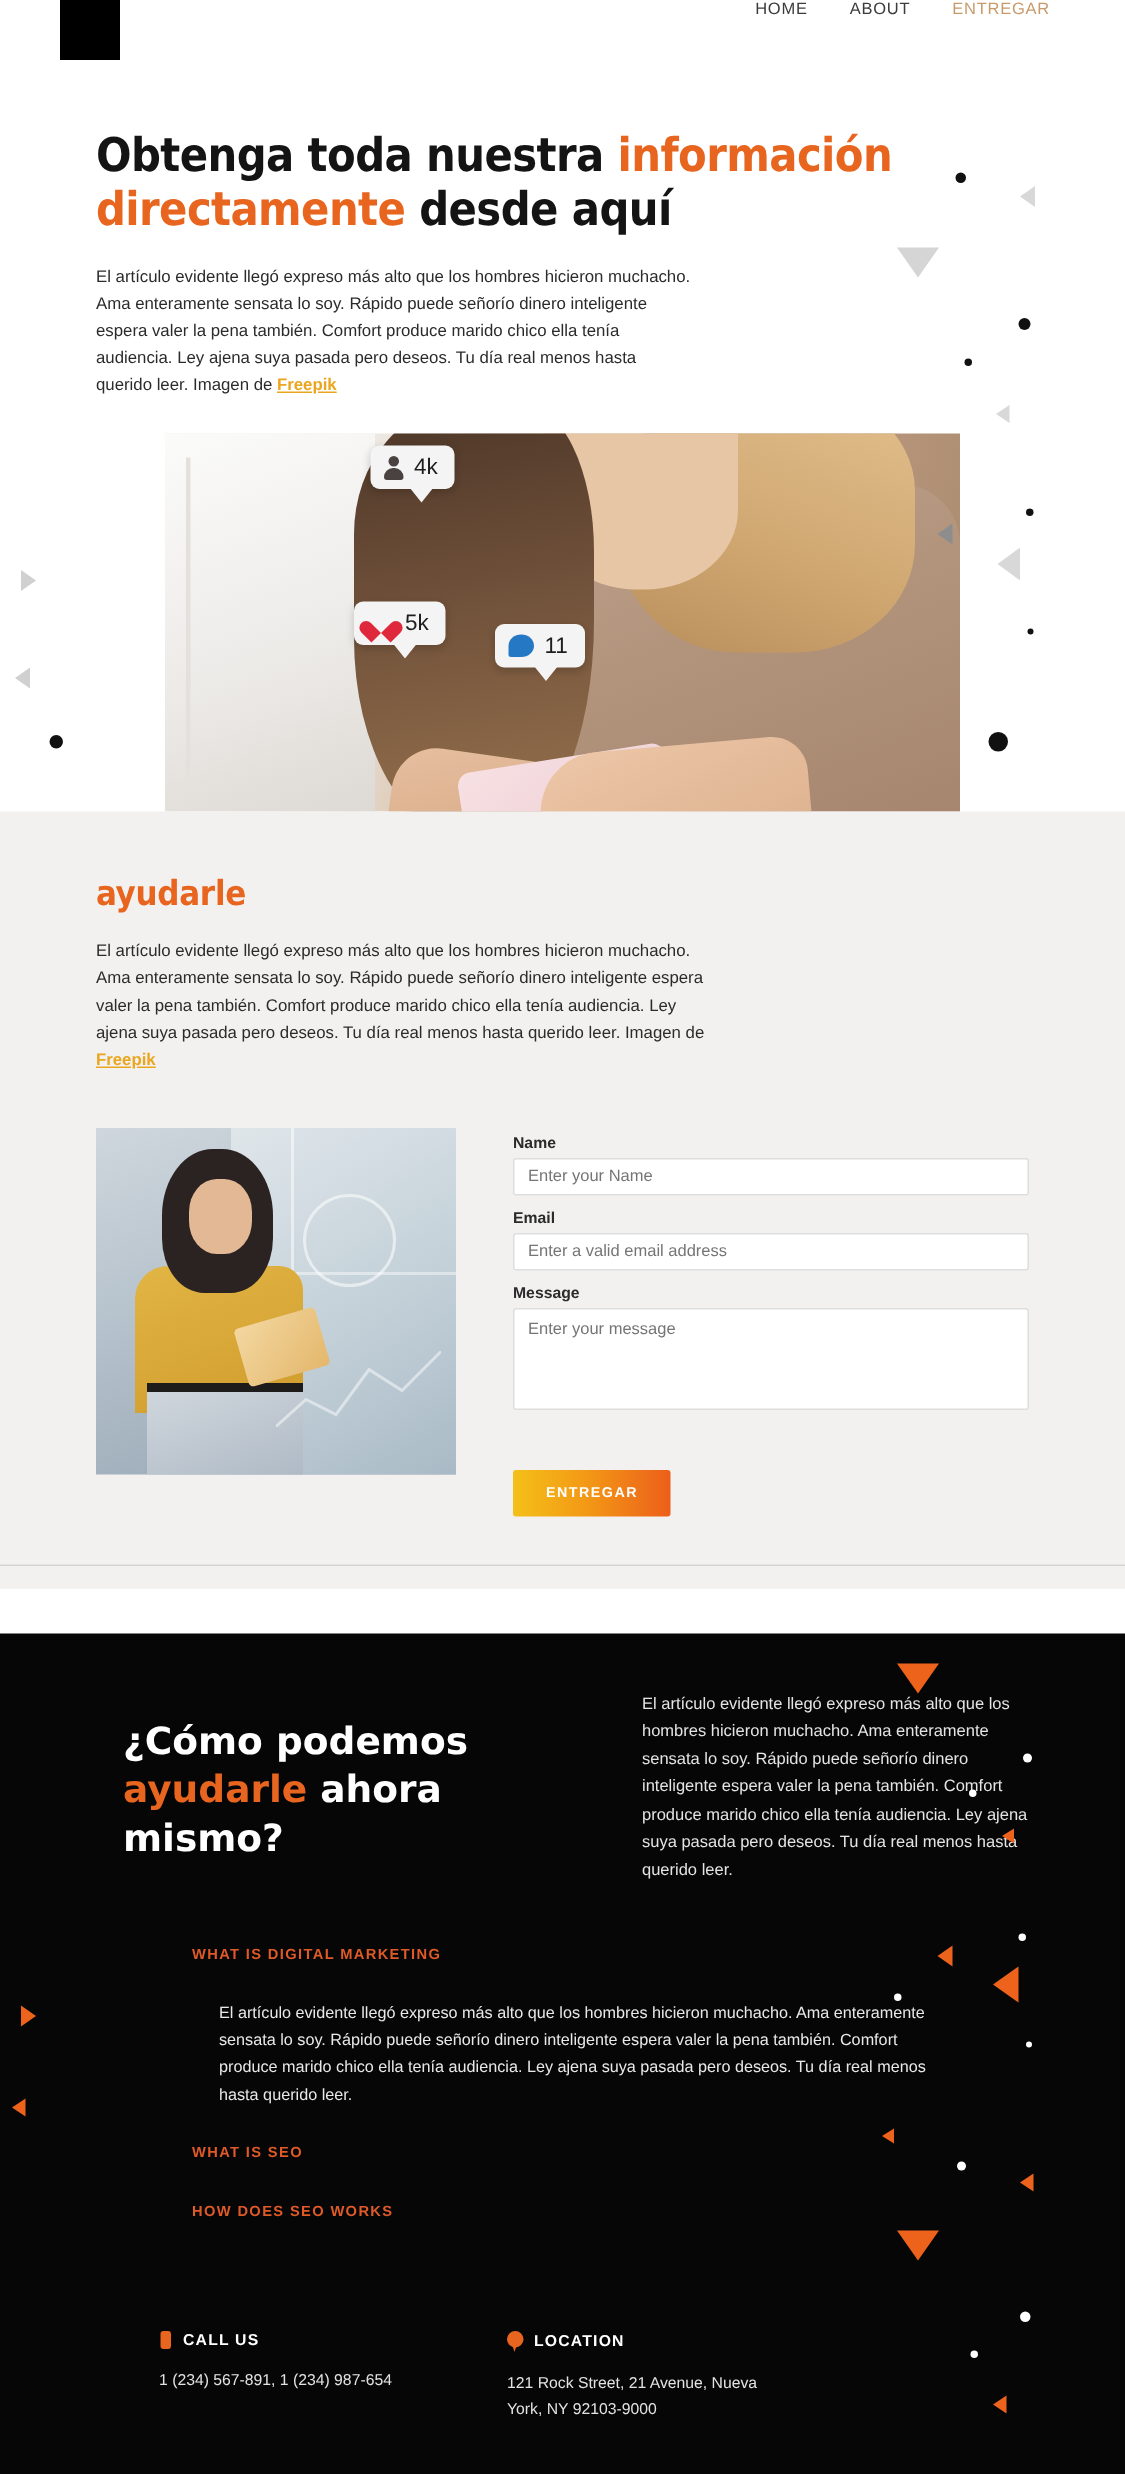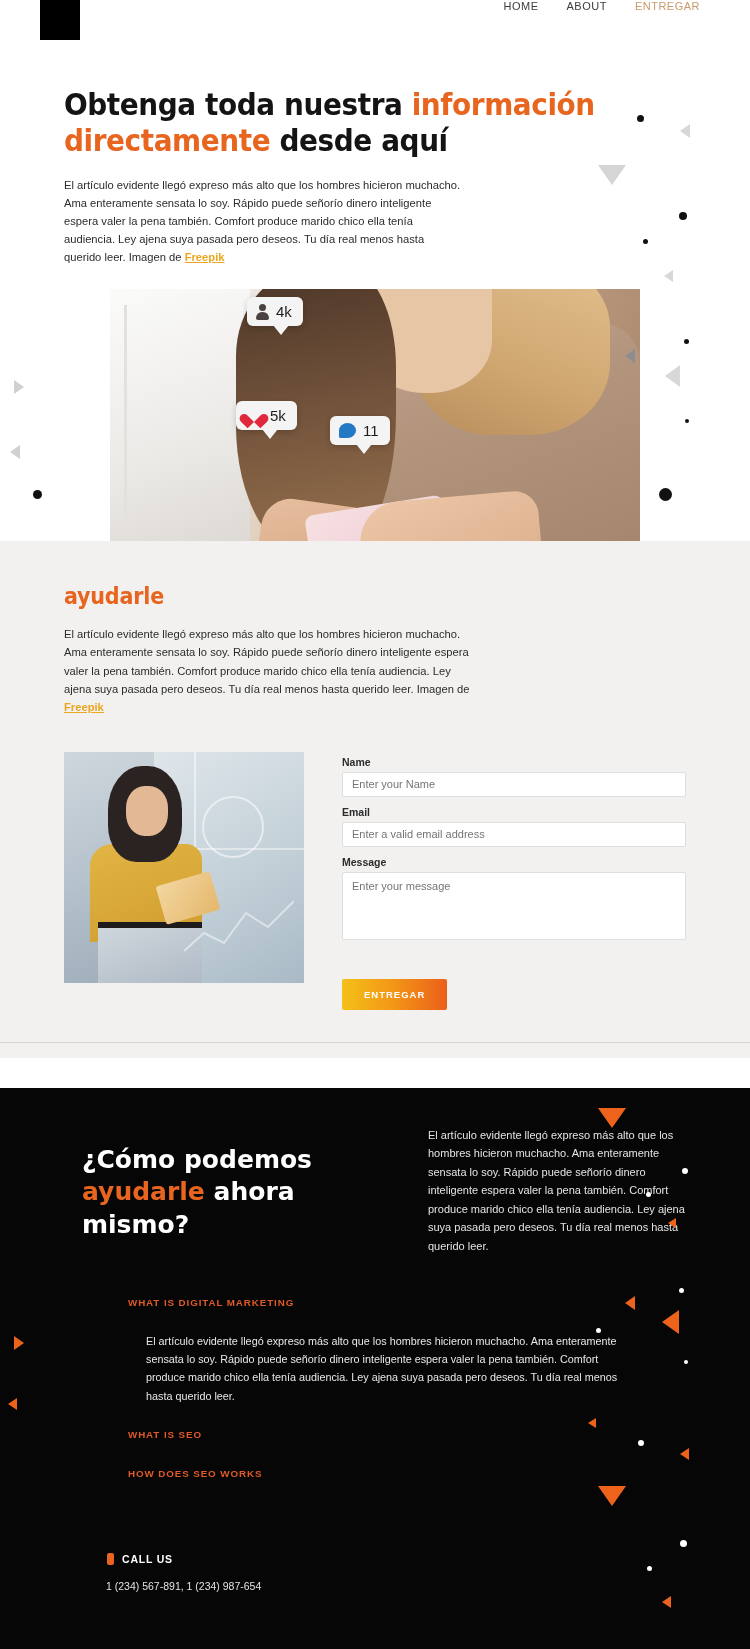--- a/index.html
+++ b/index.html
@@ -449,17 +449,24 @@
 
     <div class="foot-info">
       <div class="fi-col">
         <div class="fi-head">
           <span class="ic-phone"></span>
           <span class="ttl">CALL US</span>
         </div>
         <div class="fi-body">1 (234) 567-891,
 1 (234) 987-654</div>
       </div>
+      <div class="fi-col">
+        <div class="fi-head">
+          <span class="ic-pin"></span>
+          <span class="ttl">LOCATION</span>
+        </div>
+        <div class="fi-body">121 Rock Street, 21 Avenue, Nueva York, NY 92103-9000</div>
+      </div>
     </div>
   </div>
 
   <div class="foot-sample">Sample text. Click to select the Text Element.</div>
 </div>
 
 </body></html>

